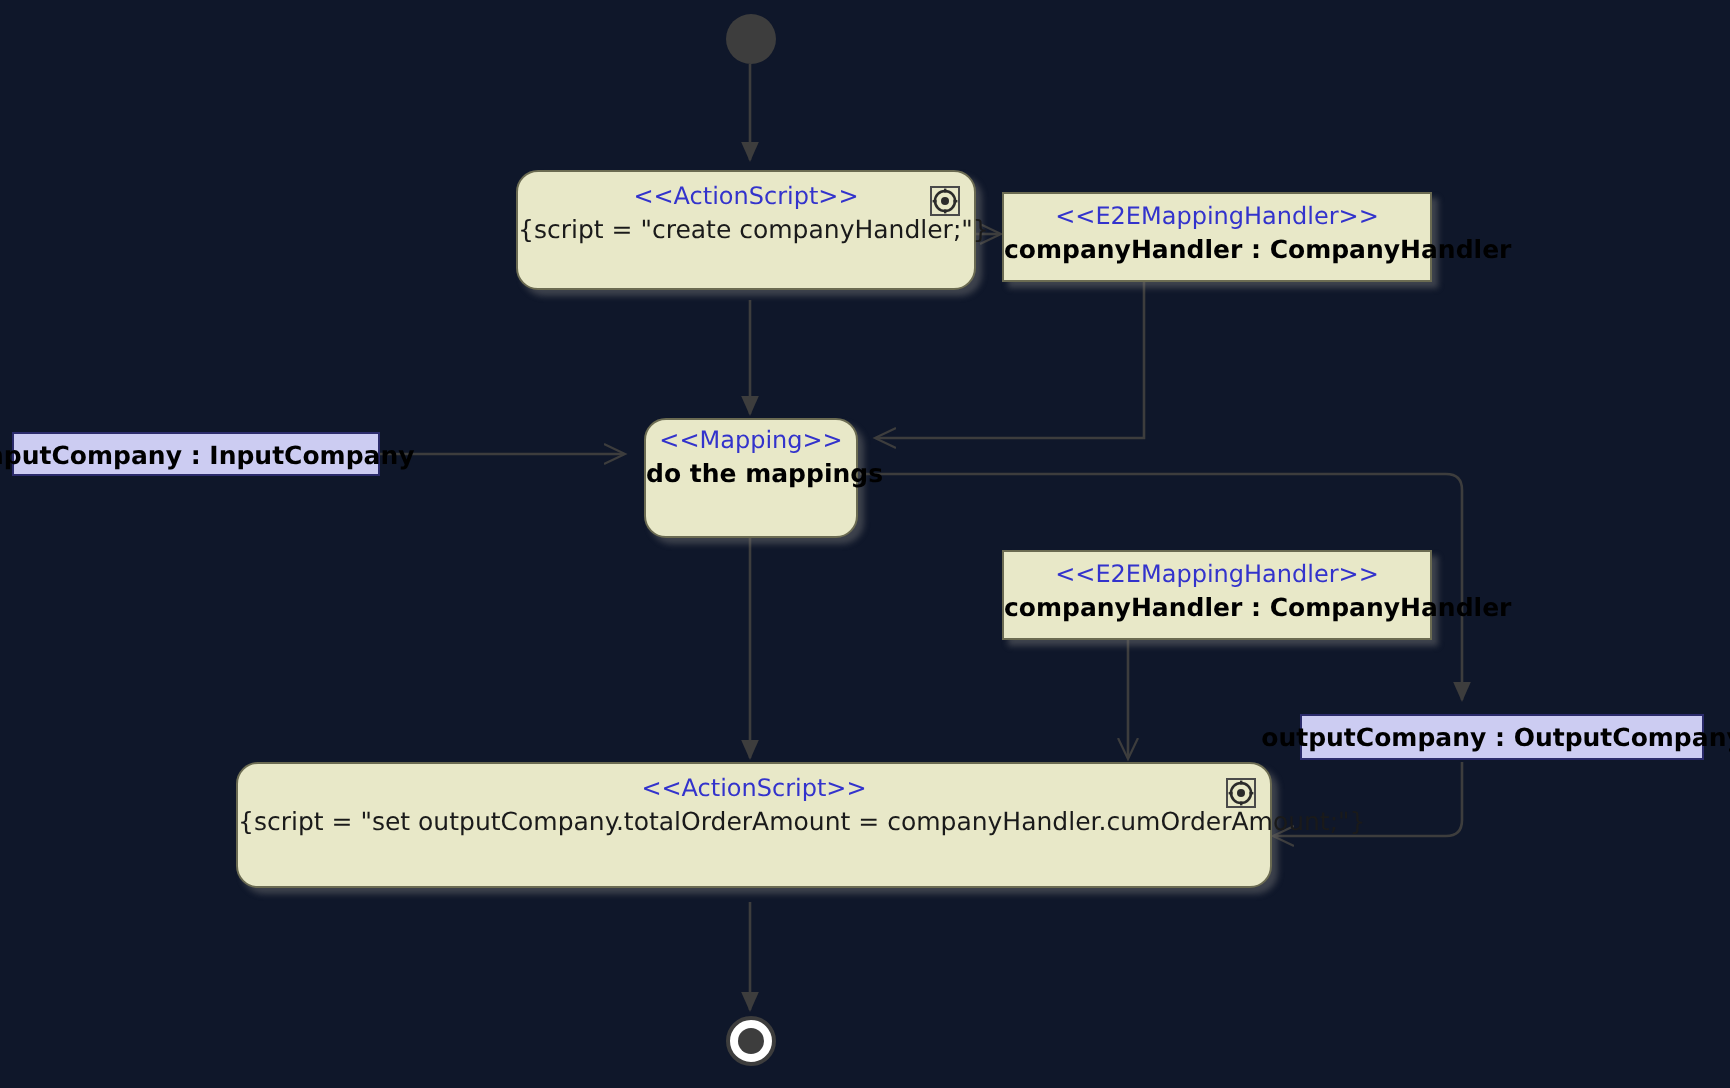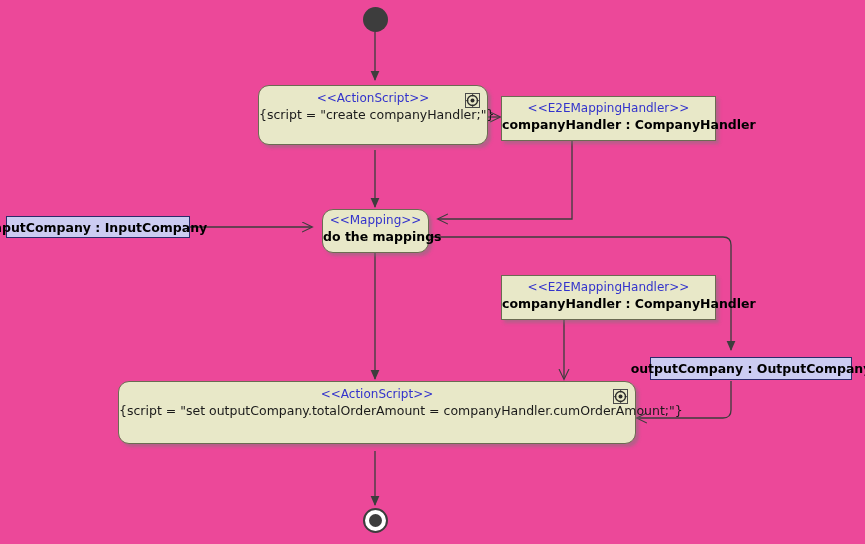--- a/index.html
+++ b/index.html
@@ -7,21 +7,21 @@
     padding: 0;
     background: #ffffff;
   }
   body {
     font-family: "DejaVu Sans", sans-serif;
   }
   #canvas {
     position: relative;
     width: 865px;
     height: 544px;
-    background: #ec4899;
+    background: #0f172a;
     overflow: hidden;
   }
   #edges {
     position: absolute;
     left: 0;
     top: 0;
     width: 865px;
     height: 544px;
     pointer-events: none;
   }
@@ -182,21 +182,21 @@
 
   <div class="handler-node" style="left:501px; top:96px; width:215px; height:45px;">
     <div class="stereotype">&lt;&lt;E2EMappingHandler&gt;&gt;</div>
     <div class="node-name">companyHandler : CompanyHandler</div>
   </div>
 
   <div class="object-node" style="left:6px; top:216px; width:184px; height:22px;">
     <span>inputCompany : InputCompany</span>
   </div>
 
-  <div class="action-node" style="left:322px; top:209px; width:107px; height:44px; padding-top:3px;">
+  <div class="action-node" style="left:322px; top:209px; width:107px; height:60px; padding-top:3px;">
     <div class="stereotype">&lt;&lt;Mapping&gt;&gt;</div>
     <div class="node-name">do the mappings</div>
   </div>
 
   <div class="handler-node" style="left:501px; top:275px; width:215px; height:45px;">
     <div class="stereotype">&lt;&lt;E2EMappingHandler&gt;&gt;</div>
     <div class="node-name">companyHandler : CompanyHandler</div>
   </div>
 
   <div class="object-node" style="left:650px; top:357px; width:202px; height:23px;">

